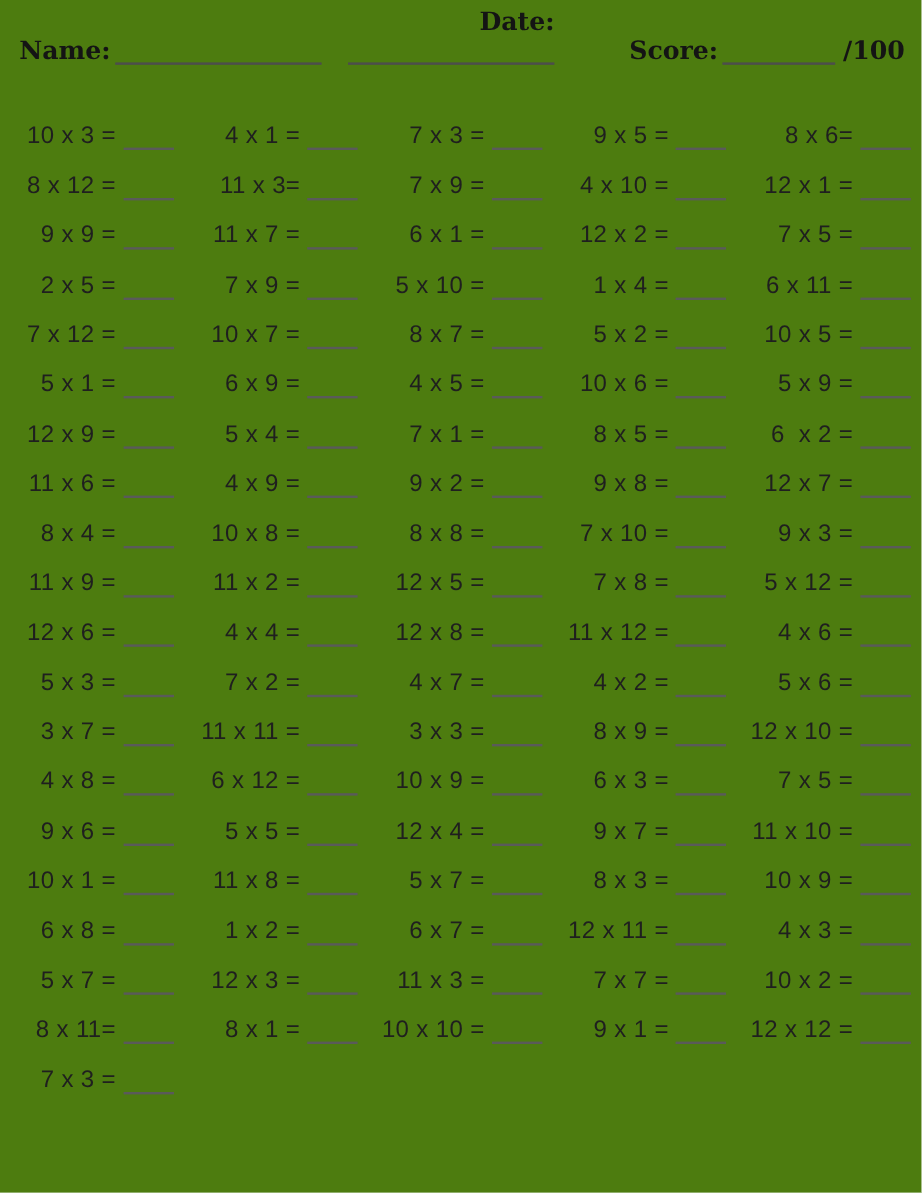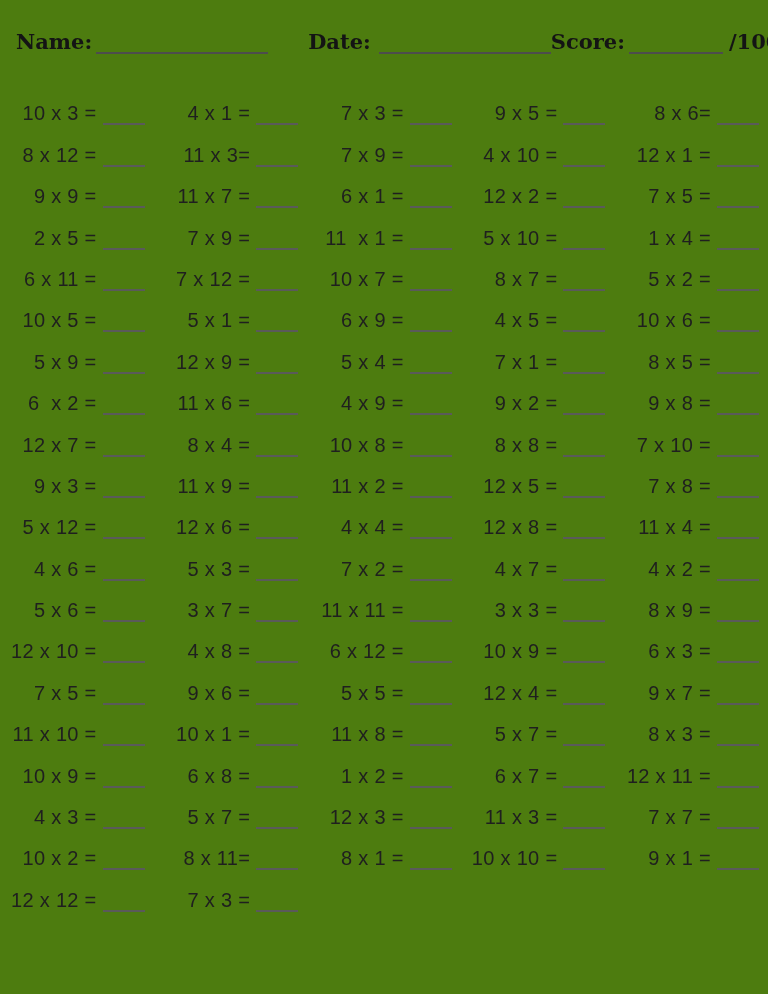--- a/index.html
+++ b/index.html
@@ -29,21 +29,21 @@
   .field {
     display: flex;
     align-items: flex-end;
   }
   .line {
     display: inline-block;
     border-bottom: 2px solid #4d4d4d;
     height: 22px;
   }
   .name-line  { width: 172px; margin-left: 4px; }
-  .date-field { margin-left: 40px; }
+  .date-field { margin-left: 14px; flex-direction: column; }
   .date-line  { width: 172px; margin-left: 8px; }
   .score-field { margin-left: auto; justify-content: space-between; }
   .score-line { width: 94px; margin-left: 4px; }
   .denom { margin-left: 6px; }
   
   .grid {
     display: grid;
     grid-template-columns: repeat(5, 153.6px);
     grid-auto-rows: 41.4px;
     padding-top: 30px;
@@ -152,24 +152,20 @@
       </div>
       <div class="problem">
         <span class="eq">2 x 5 =</span>
         <span class="blank"></span>
       </div>
       <div class="problem">
         <span class="eq">7 x 9 =</span>
         <span class="blank"></span>
       </div>
       <div class="problem">
-        <span class="eq">11  x 1 =</span>
-        <span class="blank"></span>
-      </div>
-      <div class="problem">
         <span class="eq">5 x 10 =</span>
         <span class="blank"></span>
       </div>
       <div class="problem">
         <span class="eq">1 x 4 =</span>
         <span class="blank"></span>
       </div>
       <div class="problem">
         <span class="eq">6 x 11 =</span>
         <span class="blank"></span>
@@ -300,21 +296,21 @@
       </div>
       <div class="problem">
         <span class="eq">4 x 4 =</span>
         <span class="blank"></span>
       </div>
       <div class="problem">
         <span class="eq">12 x 8 =</span>
         <span class="blank"></span>
       </div>
       <div class="problem">
-        <span class="eq">11 x 4 =</span>
+        <span class="eq">11 x 12 =</span>
         <span class="blank"></span>
       </div>
       <div class="problem">
         <span class="eq">4 x 6 =</span>
         <span class="blank"></span>
       </div>
       <div class="problem">
         <span class="eq">5 x 3 =</span>
         <span class="blank"></span>
       </div>

